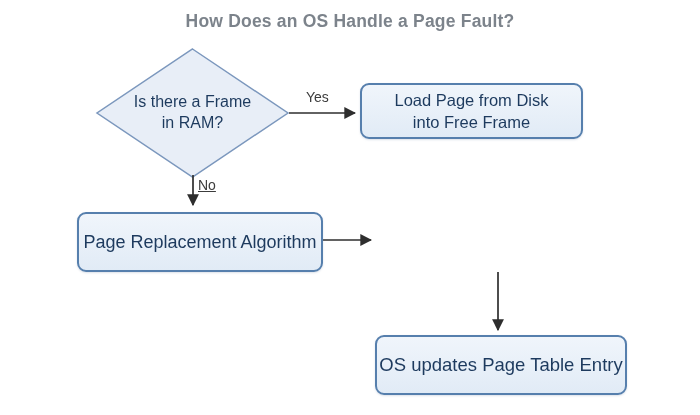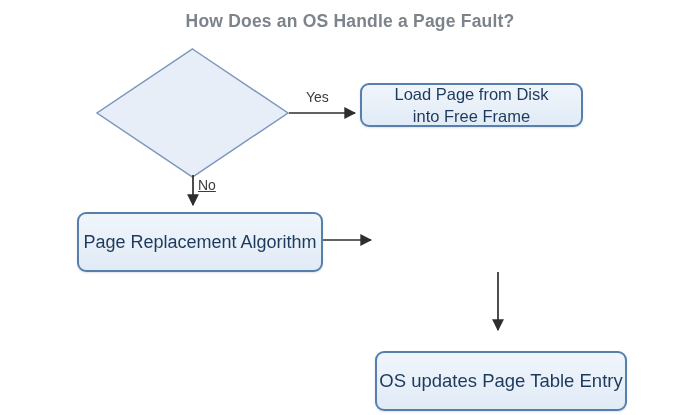--- a/index.html
+++ b/index.html
@@ -52,24 +52,24 @@
   .box{
     position:absolute;box-sizing:border-box;
     border:2px solid var(--c-shape_border);
     border-radius:9px;
     background:linear-gradient(180deg,var(--c-shape_fill_top),var(--c-shape_fill_bottom));
     color:var(--c-shape_text);
     display:flex;flex-direction:column;justify-content:center;align-items:center;
     text-align:center;
     box-shadow:0 1px 2px rgba(120,140,170,.25);
   }
-  .box-load{left:360px;top:83px;width:223px;height:44px;font-size:16.5px;line-height:22px;}
+  .box-load{left:360px;top:83px;width:223px;height:56px;font-size:16.5px;line-height:22px;}
   .box-replace{left:77px;top:212px;width:246px;height:60px;font-size:18px;}
   .box-swap{left:375px;top:212px;width:245px;height:56px;font-size:18px;}
-  .box-update{left:375px;top:335px;width:252px;height:60px;font-size:18.5px;margin-top:16px;}
+  .box-update{left:375px;top:335px;width:252px;height:60px;font-size:18.5px;}
   .edge-label{
     position:absolute;
     font-size:14px;
     color:var(--c-edge_label);
   }
   .label-yes{left:306px;top:89px;}
   .label-no{left:198px;top:177px;text-decoration:underline;}
 </style>
 </head>
 <body>
@@ -86,20 +86,24 @@
     </defs>
 
     <polygon class="diamond-shape" points="192.5,49 288,113 192.5,177 97,113"></polygon>
 
     <line class="arrow" x1="289" y1="113" x2="355" y2="113" marker-end="url(#ah)"></line>
     <line class="arrow" x1="193" y1="175" x2="193" y2="205" marker-end="url(#ah)"></line>
     <line class="arrow" x1="323" y1="240" x2="371" y2="240" marker-end="url(#ah)"></line>
     <line class="arrow" x1="498" y1="272" x2="498" y2="330" marker-end="url(#ah)"></line>
   </svg>
 
+  <div class="shape-label diamond-label">
+    <span>Is there a Frame</span><br>
+    <span>in RAM?</span>
+  </div>
 
   <span class="edge-label label-yes">Yes</span>
   <span class="edge-label label-no">No</span>
 
   <div class="box box-load">
     <span>Load Page from Disk</span>
     <span>into Free Frame</span>
   </div>
 
   <div class="box box-replace">

